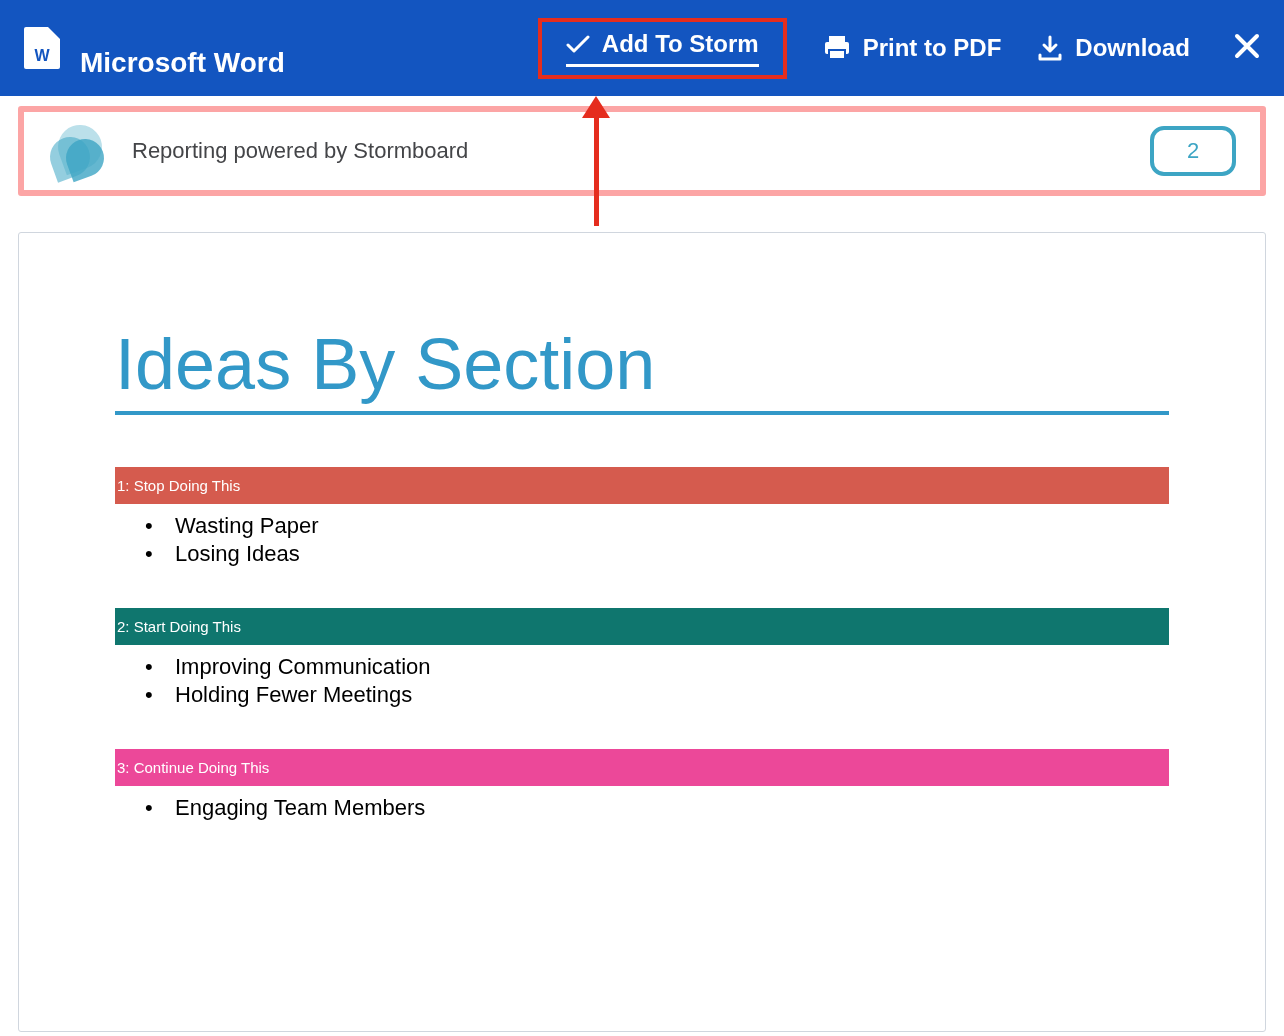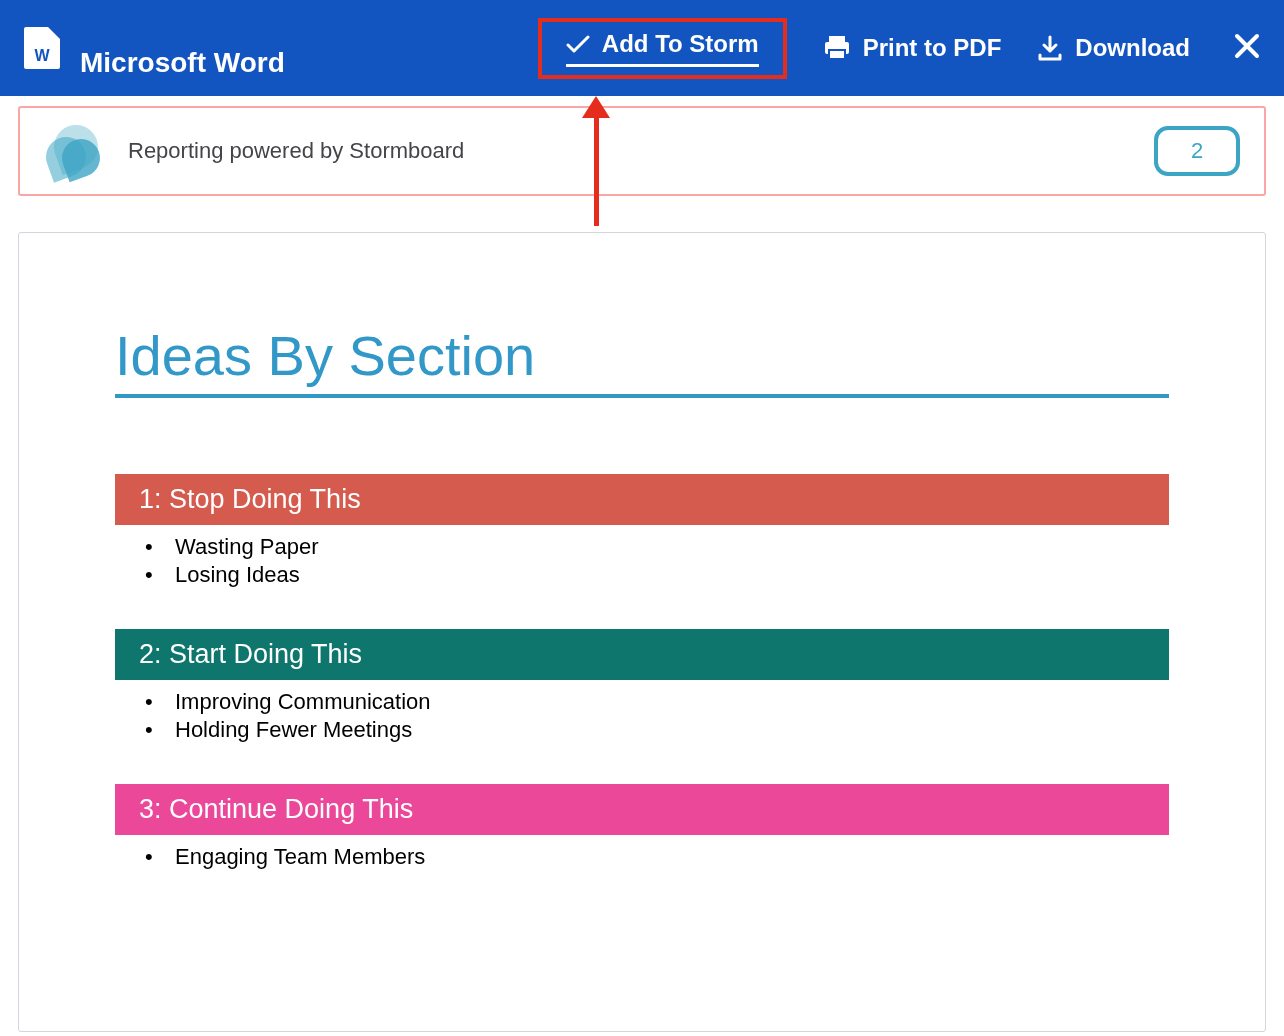--- a/index.html
+++ b/index.html
@@ -112,21 +112,21 @@
     }
     .arrow-line {
       width: 5px;
       height: 108px;
       background: #e52d1e;
     }
     .content {
       padding: 10px 18px 0 18px;
     }
     .header-card {
-      border: 2px solid #fca5a5;
+      border: 6px solid #fca5a5;
       border-radius: 3px;
       height: 90px;
       display: flex;
       align-items: center;
       padding: 0 24px;
       filter: blur(0.5px);
     }
     .storm-logo {
       width: 60px;
       height: 56px;
@@ -159,35 +159,35 @@
     }
     .document-page {
       border: 1px solid #d0d6de;
       border-radius: 3px;
       margin-top: 36px;
       padding: 90px 96px 60px 96px;
       min-height: 800px;
     }
     .doc-title {
       color: #3298c8;
-      font-size: 56px;
+      font-size: 72px;
       font-weight: 400;
       font-family: 'Segoe UI Light', 'Segoe UI', Arial, sans-serif;
       padding-bottom: 6px;
       border-bottom: 4px solid #3298c8;
-      margin-bottom: 76px;
+      margin-bottom: 52px;
     }
     .section {
       margin-bottom: 40px;
     }
     .section-header {
       color: #fff;
-      font-size: 27px;
+      font-size: 15px;
       font-weight: 400;
-      padding: 10px 24px;
+      padding: 10px 2px;
     }
     .section-red { background: #d55b4e; }
     .section-green { background: #0f766e; }
     .section-blue { background: #ec4899; }
     .section-items {
       list-style: none;
       padding: 8px 0 0 60px;
     }
     .section-items li {
       font-size: 22px;

